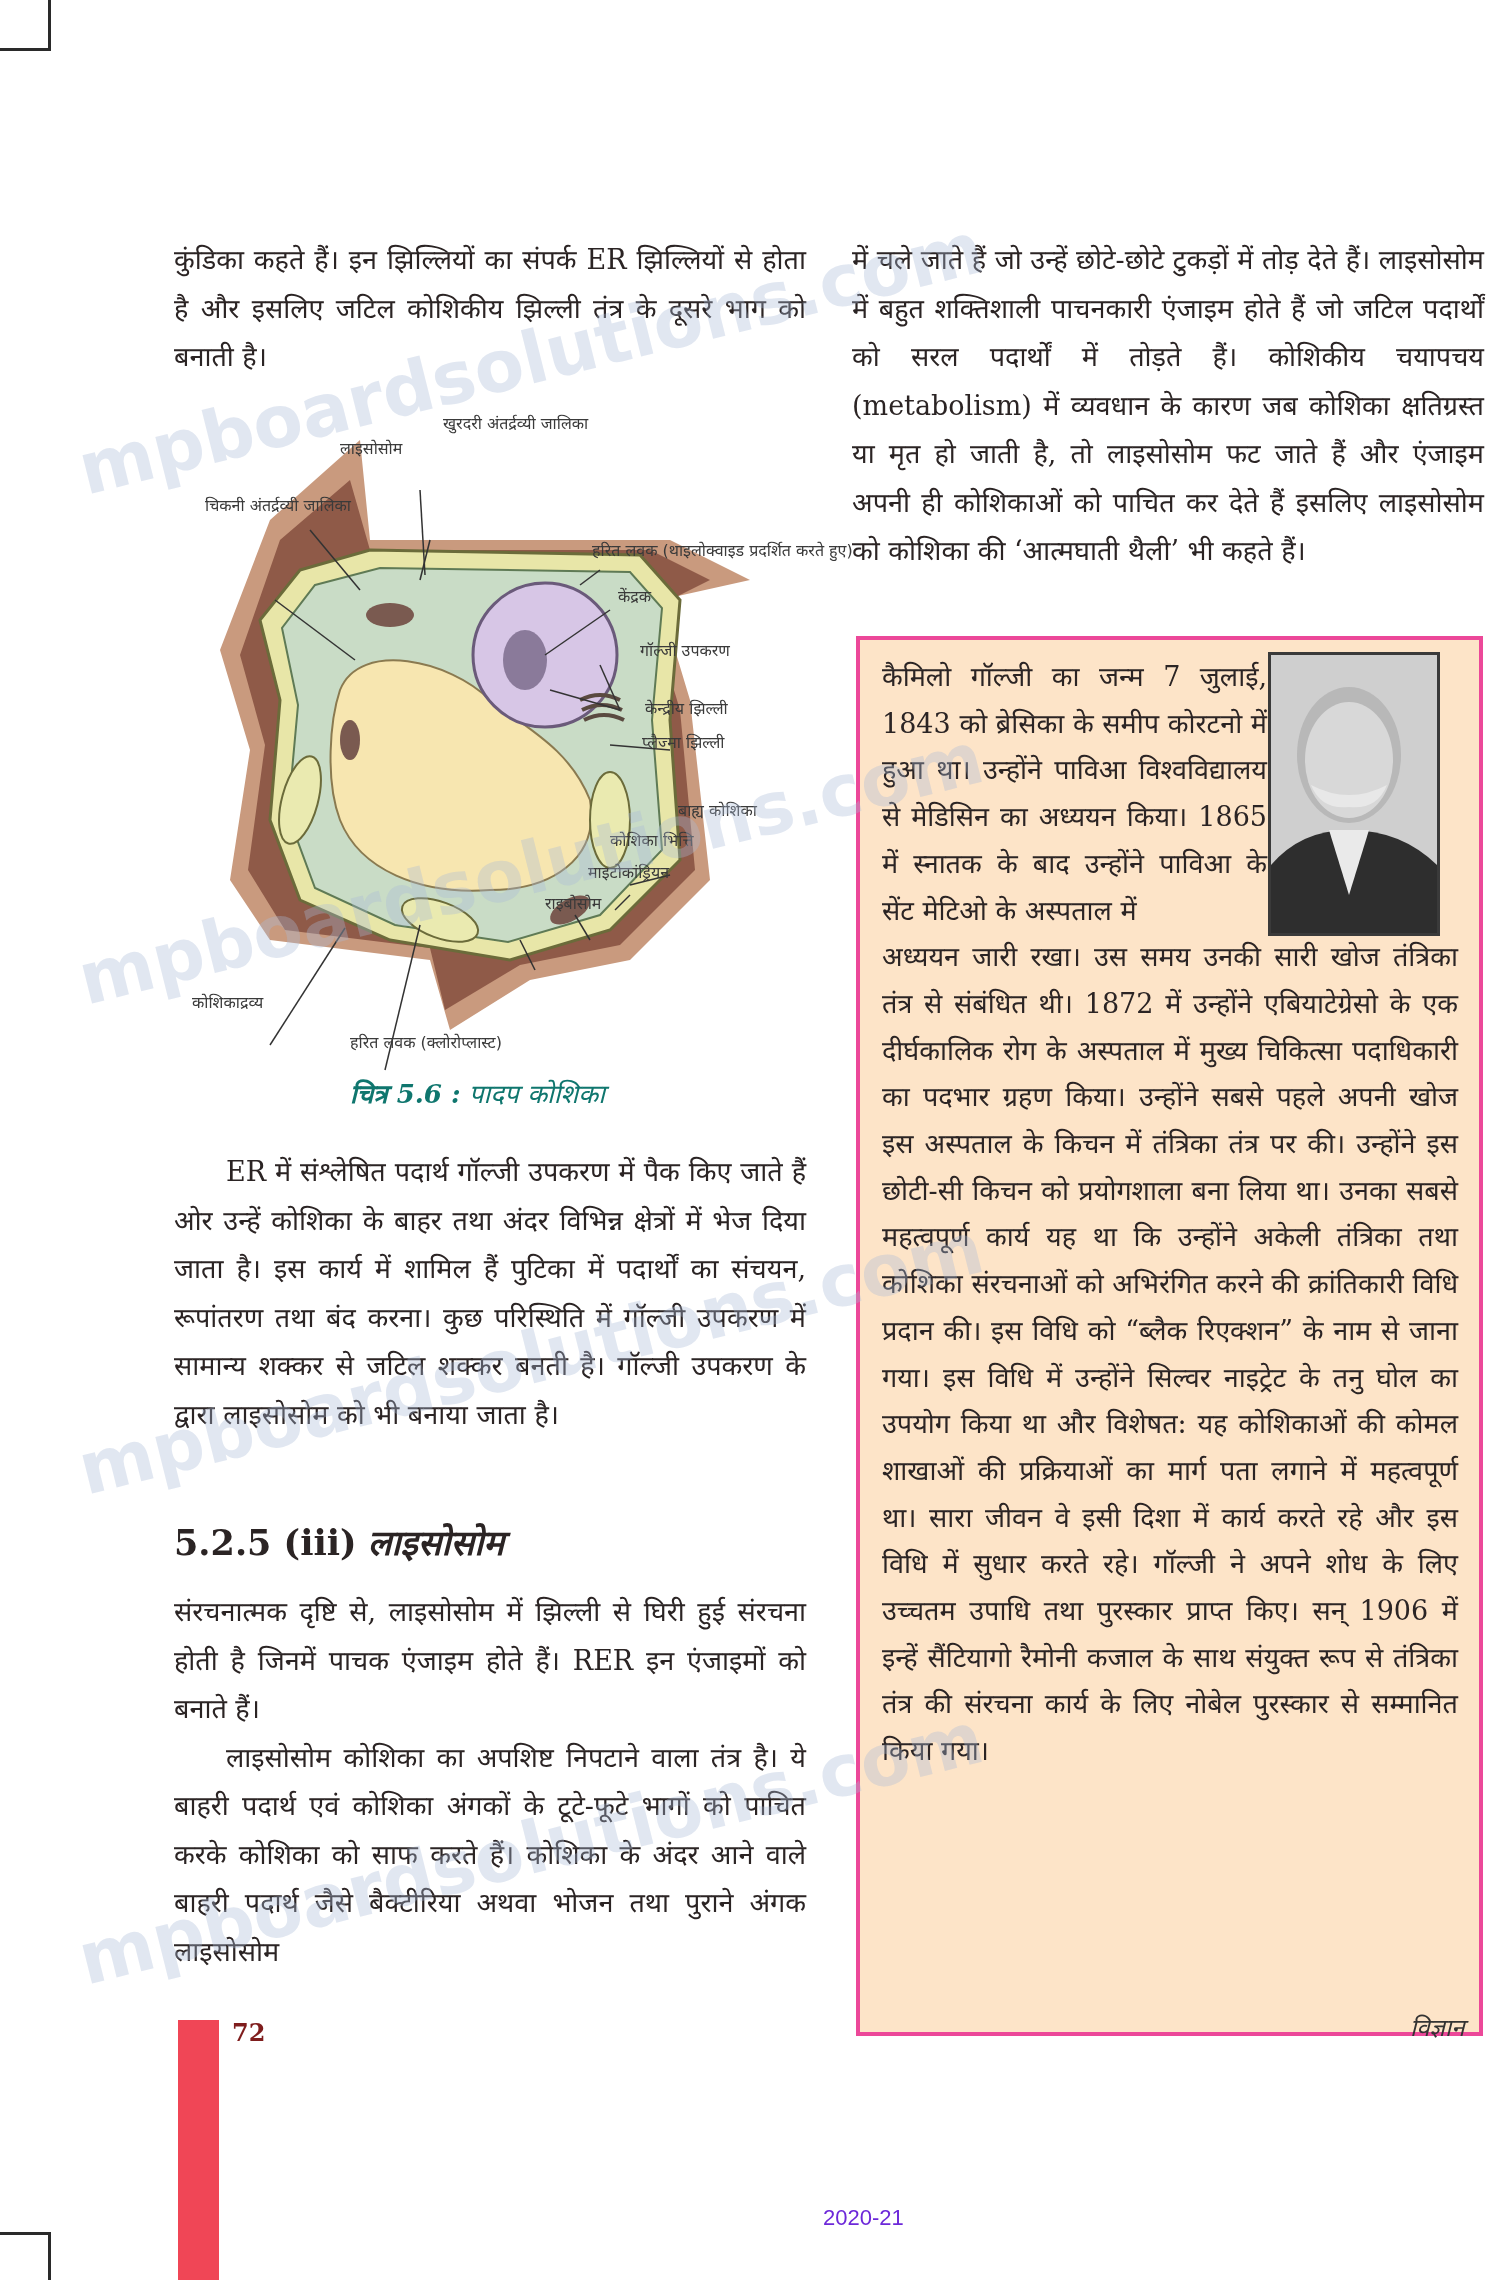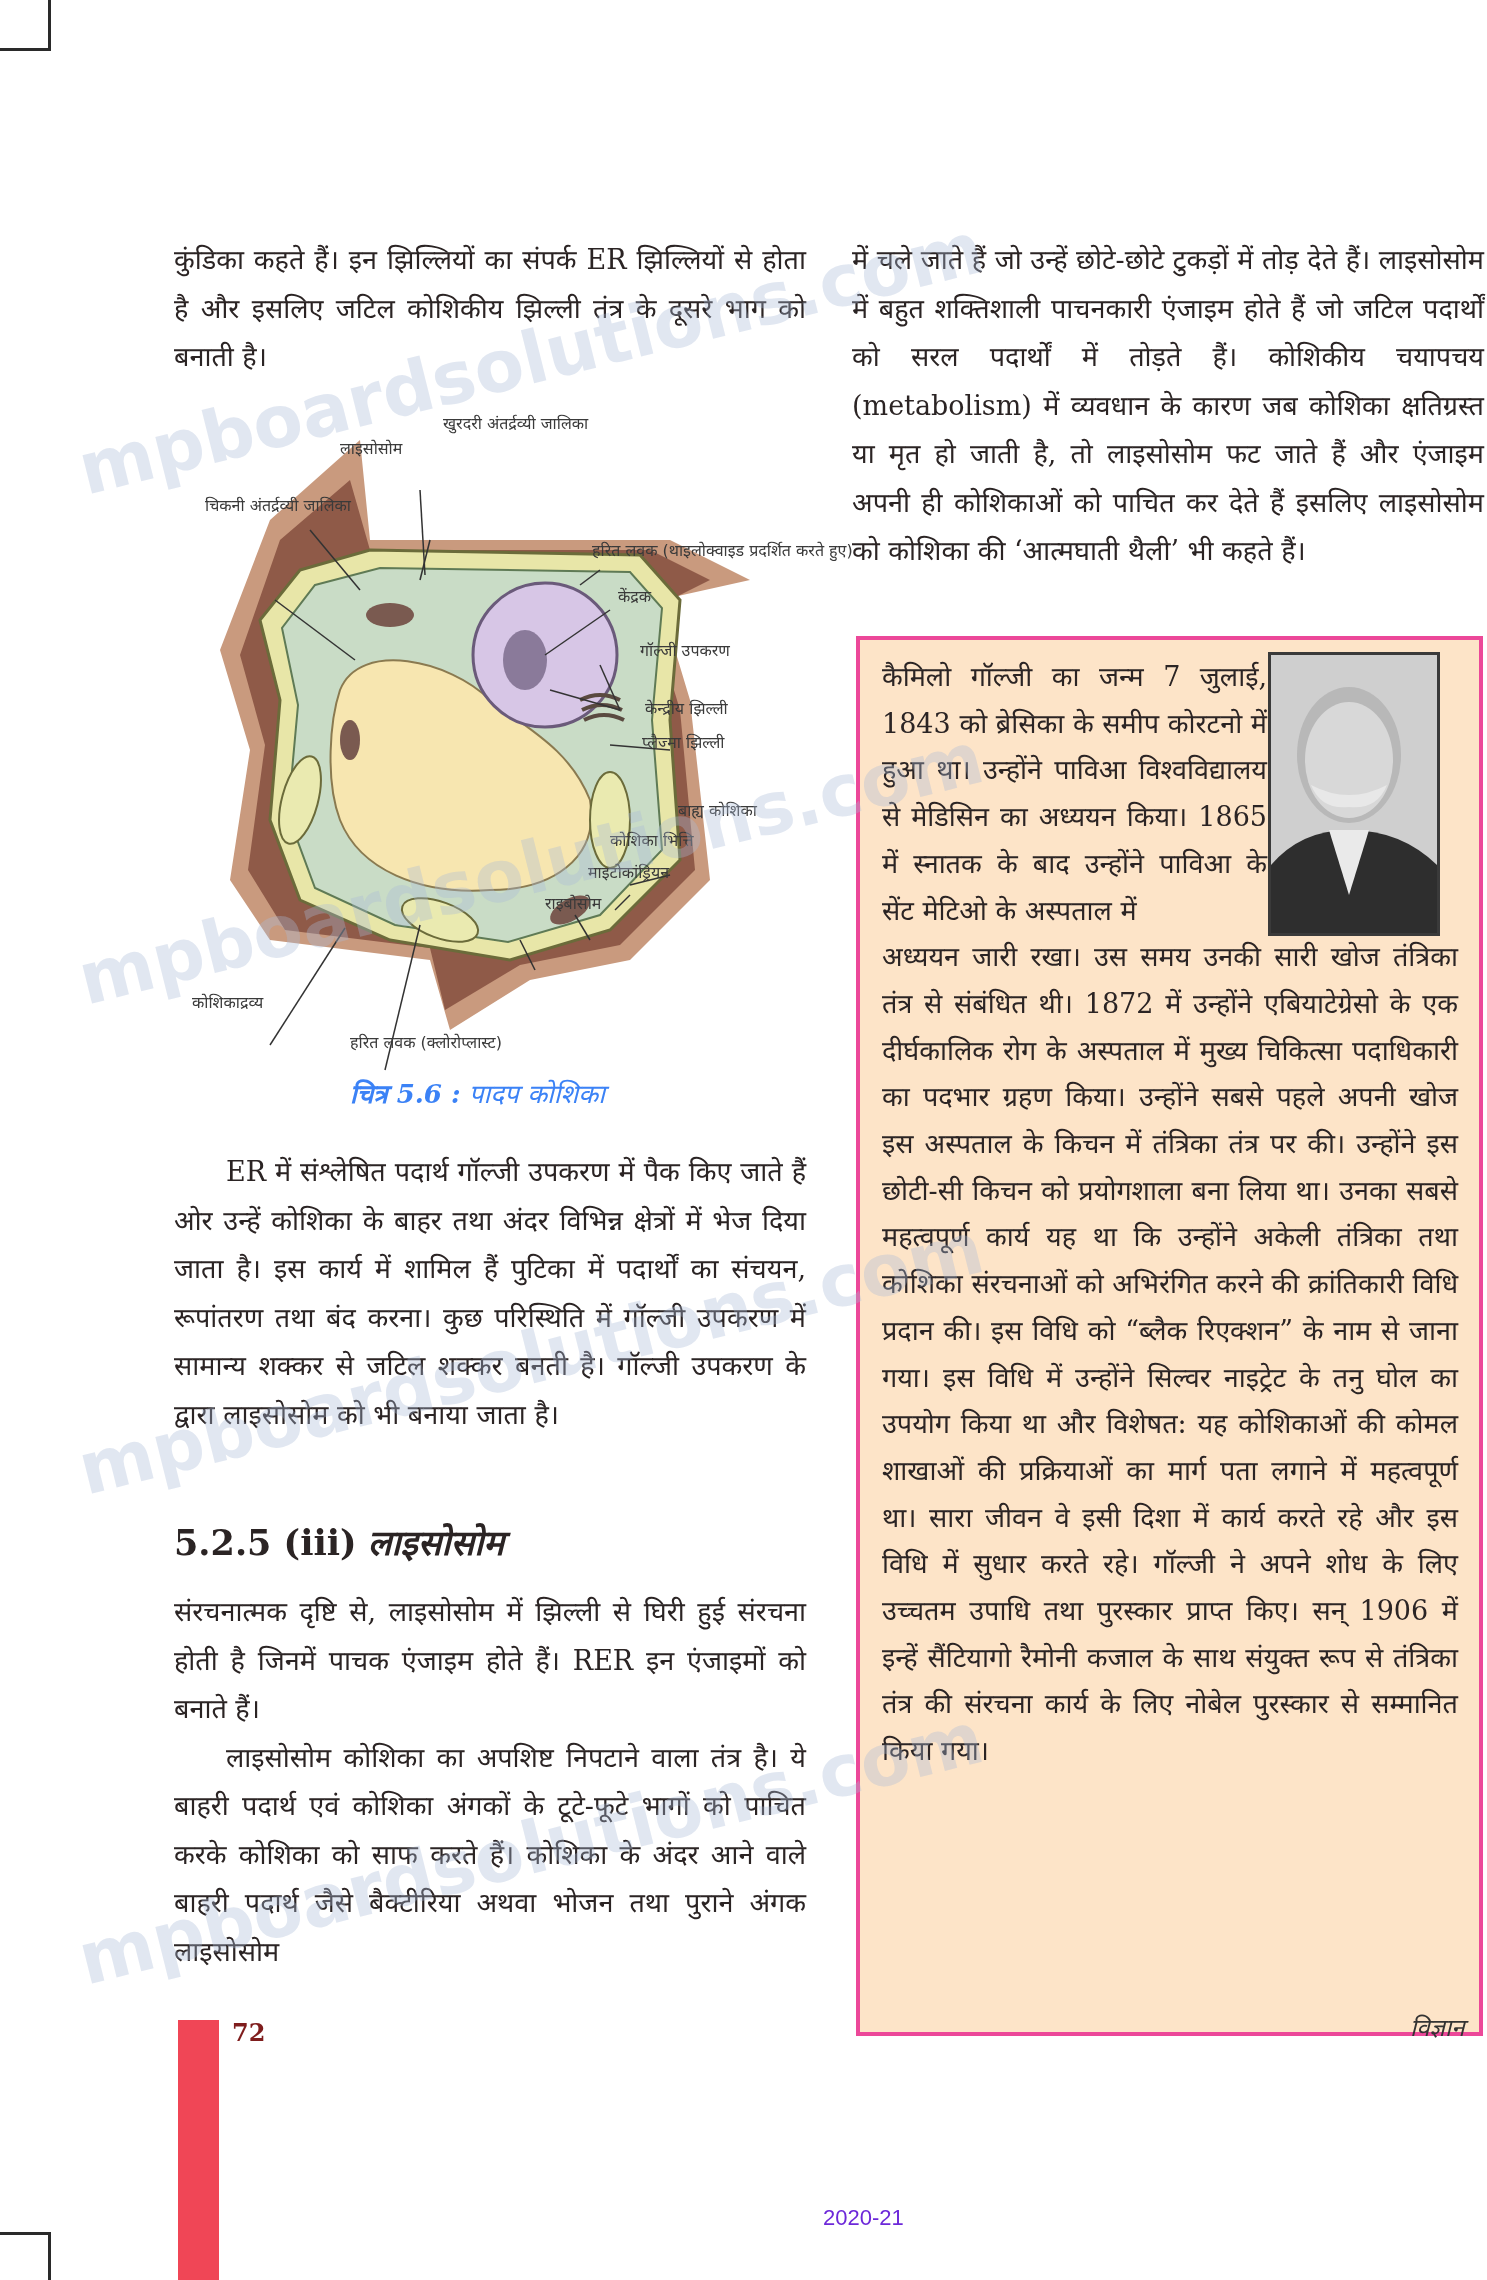--- a/index.html
+++ b/index.html
@@ -18,21 +18,21 @@
     .col p { margin: 0; }
     .col-left { left: 174px; top: 236px; width: 632px; }
     .col-right { left: 852px; top: 236px; width: 632px; }
     .indent { text-indent: 52px; }
 
     .figure { position: absolute; left: 190px; top: 400px; width: 640px; height: 700px; }
     .figure svg { position: absolute; left: 0; top: 0; }
     .lbl { position: absolute; font-family: "DejaVu Sans", sans-serif; font-size: 16px; color: #3a3a3a;
       line-height: 22px; white-space: nowrap; }
     .lbl.center { text-align: right; margin-top: 13px; }
-    .caption { position: absolute; left: 350px; top: 1075px; font-size: 26px; font-style: italic; color: #3b82f6; }
+    .caption { position: absolute; left: 350px; top: 1075px; font-size: 26px; font-style: italic; color: #0f766e; }
     .caption b { font-weight: bold; }
 
     .section-head { position: absolute; left: 174px; top: 1518px; font-size: 35px; }
     .section-head .num { font-weight: bold; }
     .section-head .title { font-weight: bold; font-style: italic; }
 
     .bio-box { position: absolute; left: 856px; top: 636px; width: 627px; height: 1400px;
       background: #fde4c8; border: 4px solid #ec4899; box-sizing: border-box; }
     .bio-text { position: absolute; left: 22px; top: 14px; width: 576px; font-size: 27px; line-height: 46.7px;
       text-align: justify; color: #2b2424; }

